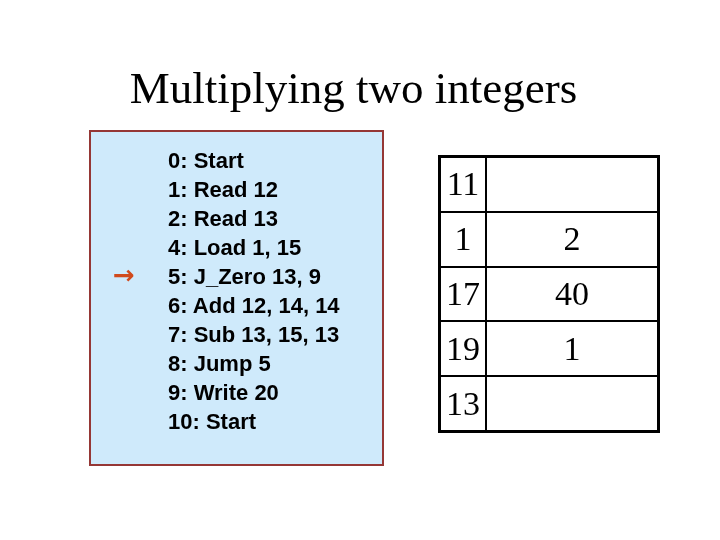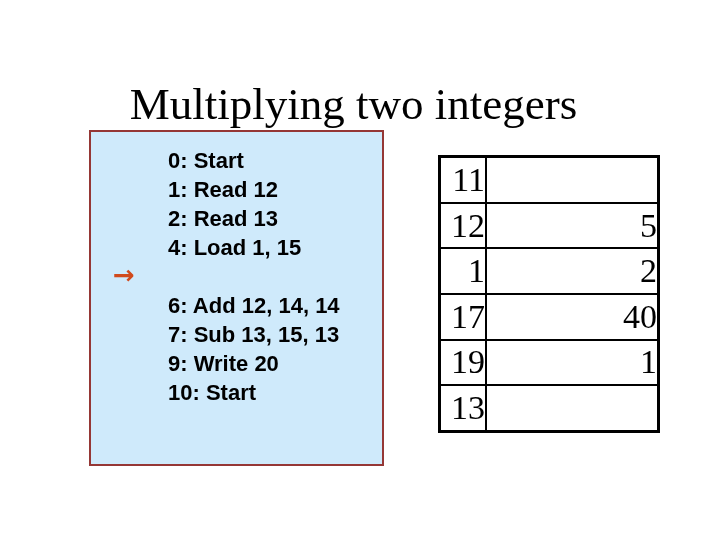--- a/index.html
+++ b/index.html
@@ -10,21 +10,21 @@
   .slide {
     position: relative;
     width: 720px;
     height: 540px;
     background: #ffffff;
     overflow: hidden;
     font-family: "Liberation Serif", serif;
   }
   .title {
     position: absolute;
-    top: 80px;
+    top: 64px;
     left: 0;
     width: 707px;
     margin: 0;
     text-align: center;
     font-family: "Liberation Serif", serif;
     font-weight: normal;
     font-size: 45px;
     line-height: 48px;
     color: #000000;
     white-space: nowrap;
@@ -71,56 +71,53 @@
     height: 278px;
     border-collapse: collapse;
     table-layout: fixed;
     border: 3px solid #000000;
   }
   .memory-table td {
     border: 2px solid #000000;
     font-family: "Liberation Serif", serif;
     font-size: 34px;
     color: #000000;
-    text-align: right;
+    text-align: center;
     vertical-align: middle;
     padding: 0;
     overflow: hidden;
   }
   .memory-table td.addr { width: 44px; }
 </style>
 </head>
 <body>
 
 <div class="slide">
   <h1 class="title">Multiplying two integers</h1>
 
   <div class="program-box">
     <div id="program-lines">
         <div class="code-line"><span>0: Start</span></div>
         <div class="code-line"><span>1: Read 12</span></div>
         <div class="code-line"><span>2: Read 13</span></div>
         <div class="code-line"><span>4: Load 1, 15</span></div>
-        <div class="code-line"><span class="pointer visible">→</span></div>
+        <div class="code-line"><span class="pointer visible">→</span><span>5: J_Zero 13, 9</span></div>
         <div class="code-line"><span>6: Add 12, 14, 14</span></div>
         <div class="code-line"><span>7: Sub 13, 15, 13</span></div>
+        <div class="code-line"><span>8: Jump 5</span></div>
         <div class="code-line"><span>9: Write 20</span></div>
         <div class="code-line"><span>10: Start</span></div>
       </div>
   </div>
 
   <table class="memory-table">
     <tbody id="memory-rows">
         <tr>
           <td class="addr">11</td>
           <td></td>
-        </tr>
-        <tr>
-          <td class="addr">12</td>
-          <td>5</td>
         </tr>
         <tr>
           <td class="addr">1</td>
           <td>2</td>
         </tr>
         <tr>
           <td class="addr">17</td>
           <td>40</td>
         </tr>
         <tr>

